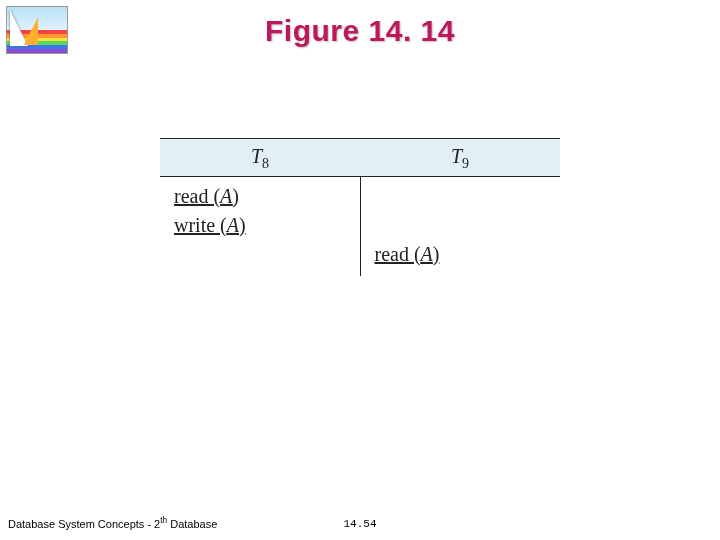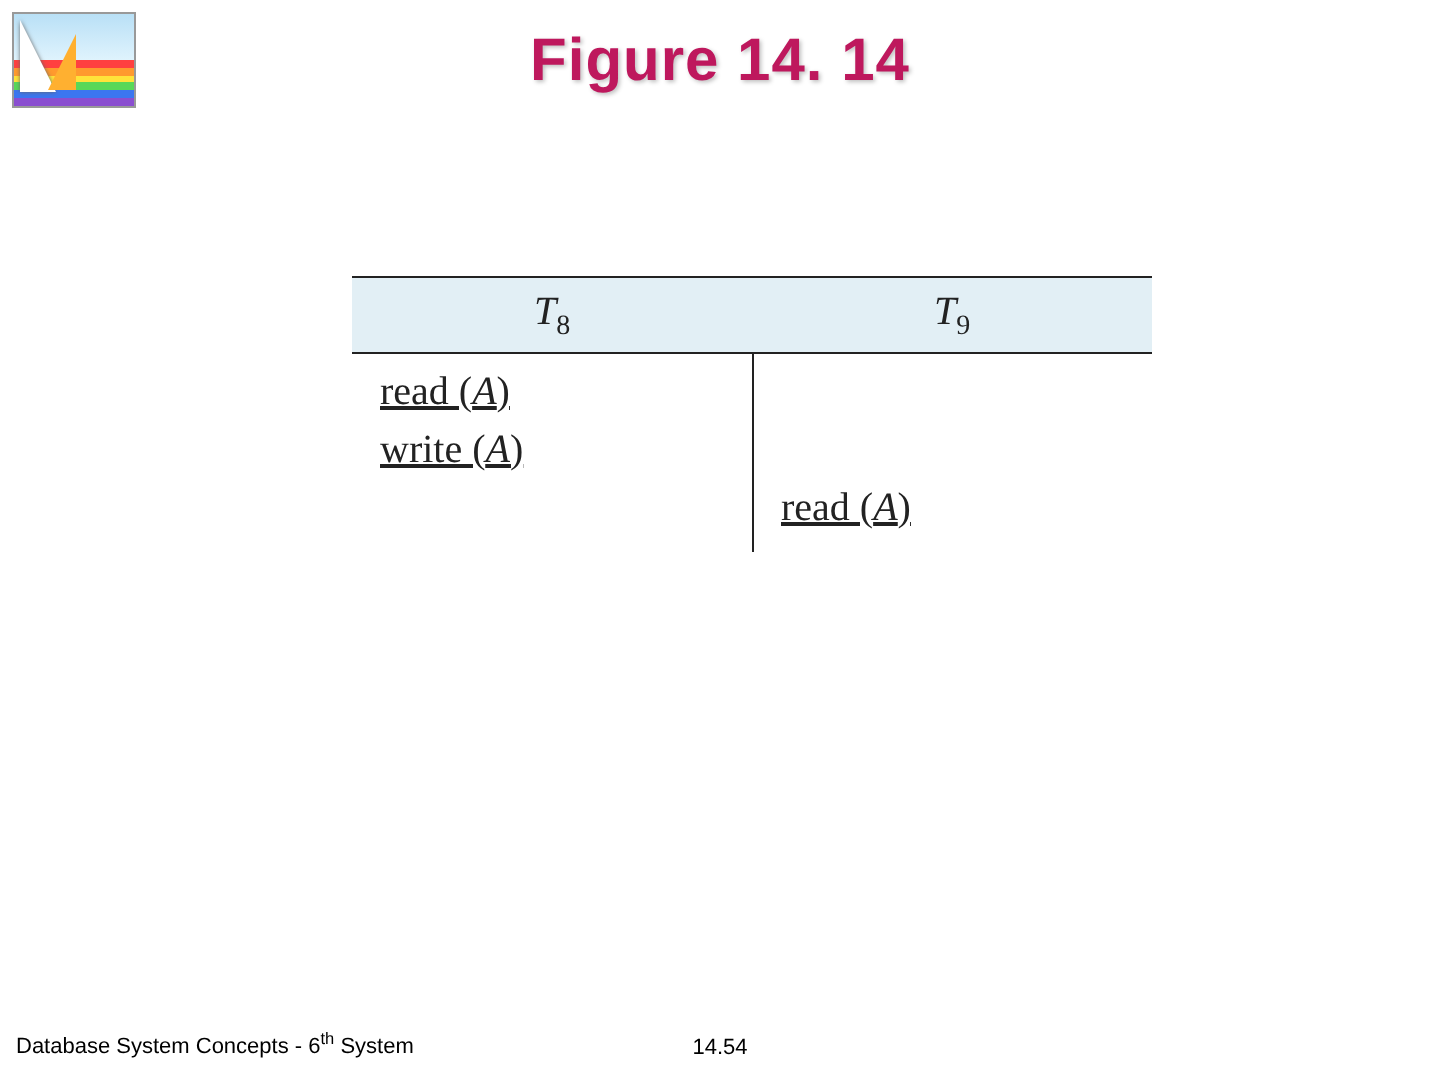--- a/index.html
+++ b/index.html
@@ -30,21 +30,21 @@
   }
 
   .title {
     position: absolute; top: 14px; left: 0; right: 0; text-align: center;
     font-size: 30px; font-weight: bold; color: #be185d;
     text-shadow: 1px 1px 2px rgba(0,0,0,0.25);
     letter-spacing: 0.5px;
   }
 
   .figure {
-    position: absolute; left: 176px; top: 138px; width: 400px;
+    position: absolute; left: 160px; top: 138px; width: 400px;
     font-family: "Book Antiqua", Palatino, Georgia, serif;
     font-size: 20px; color: #222;
   }
   .figure table { width: 100%; border-collapse: collapse; }
   .figure th {
     background: #e2eff5; font-weight: normal; font-style: italic;
     font-family: Georgia, serif; font-size: 20px;
     border-top: 1.5px solid #222; border-bottom: 1.5px solid #222;
     padding: 6px 0 4px 0;
   }
@@ -56,21 +56,21 @@
   .figure td.left { width: 50%; border-right: 1.5px solid #222; }
   .figure td.right { width: 50%; }
   .it { font-style: italic; }
   .spacer td { height: 4px; padding: 0; }
 
   .foot-left, .foot-mid, .foot-right {
     position: absolute; bottom: 10px; font-size: 11px; color: #000;
   }
   .foot-left { left: 8px; }
   .foot-left sup { font-size: 0.75em; }
-  .foot-mid  { left: 50%; transform: translateX(-50%); }
+  .foot-mid  { left: 50%; transform: translateX(-50%); font-family: Liberation Mono, monospace; }
   .foot-right{ right: 8px; }
 </style>
 </head>
 <body>
 
 <div class="slide">
 
   <div class="thumb">
     <div class="sky"></div>
     <div class="sea">
@@ -122,17 +122,17 @@
           </tr>
         <tr class="spacer">
             <td class="left"></td>
             <td class="right"></td>
           </tr>
       </tbody>
     </table>
   </div>
 
   <div class="foot-left">
-    <span>Database System Concepts - 6</span><sup>th</sup><span> System</span>
+    <span>Database System Concepts - 2</span><sup>th</sup><span> Database</span>
   </div>
   <div class="foot-mid">14.54</div>
 
 </div>
 
 </body></html>

